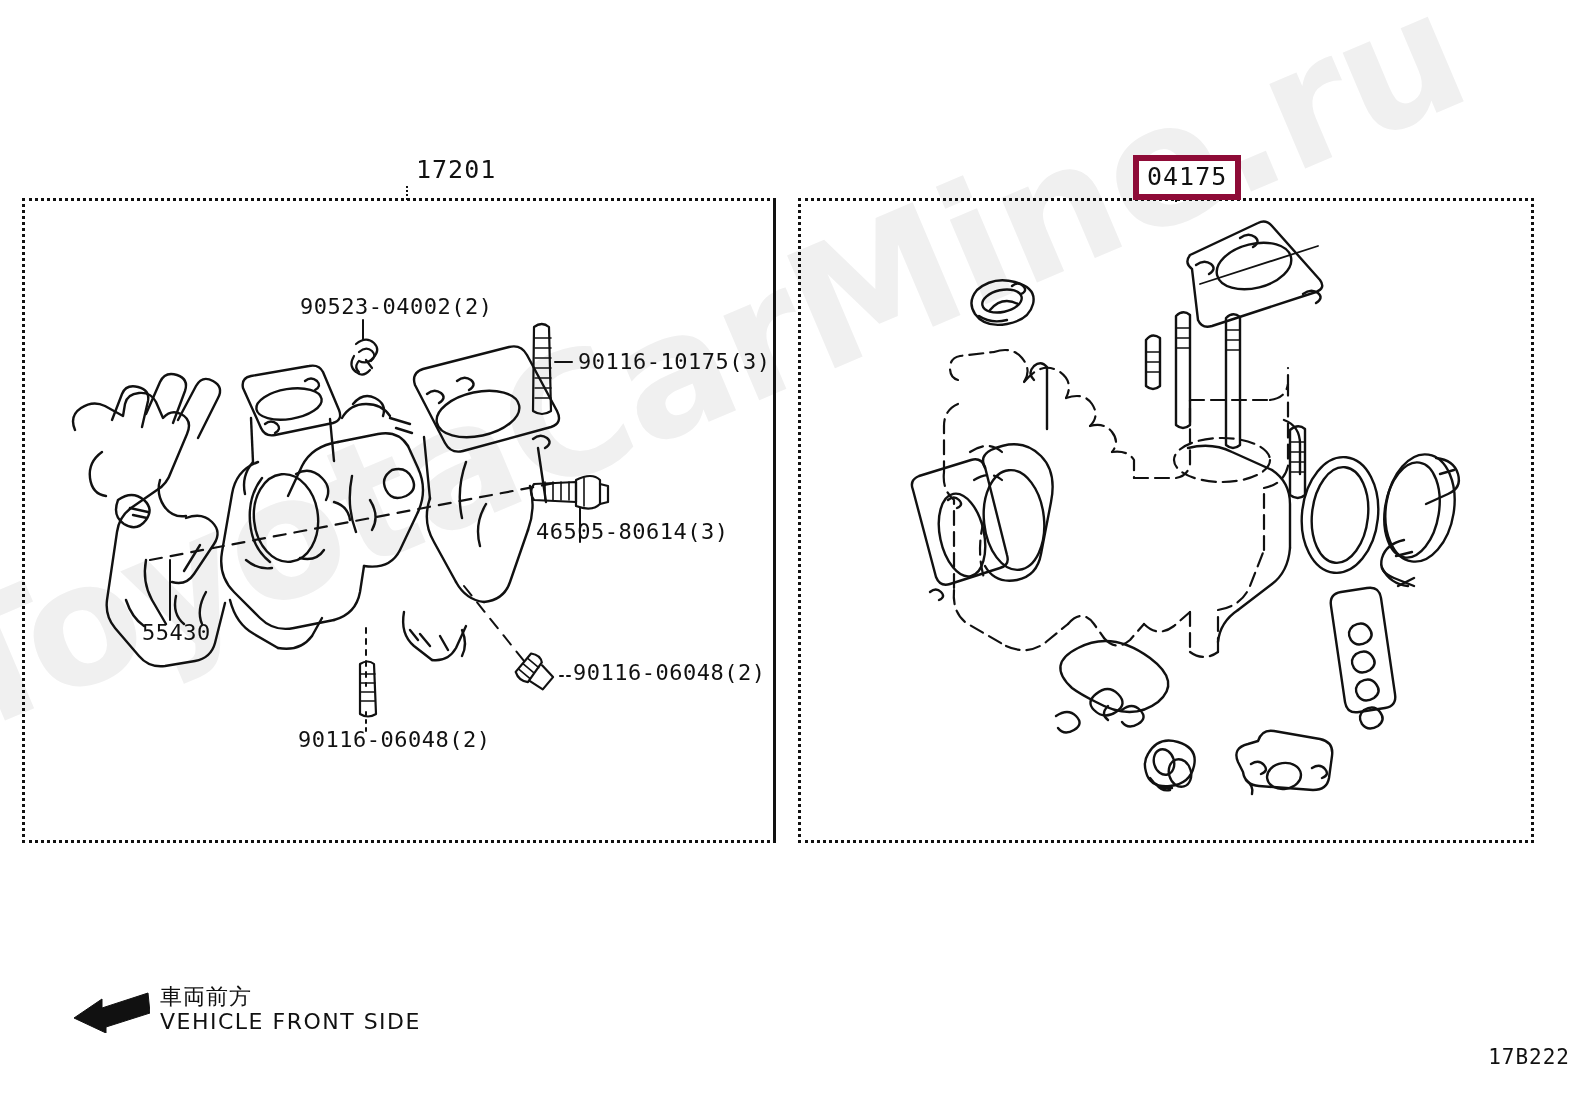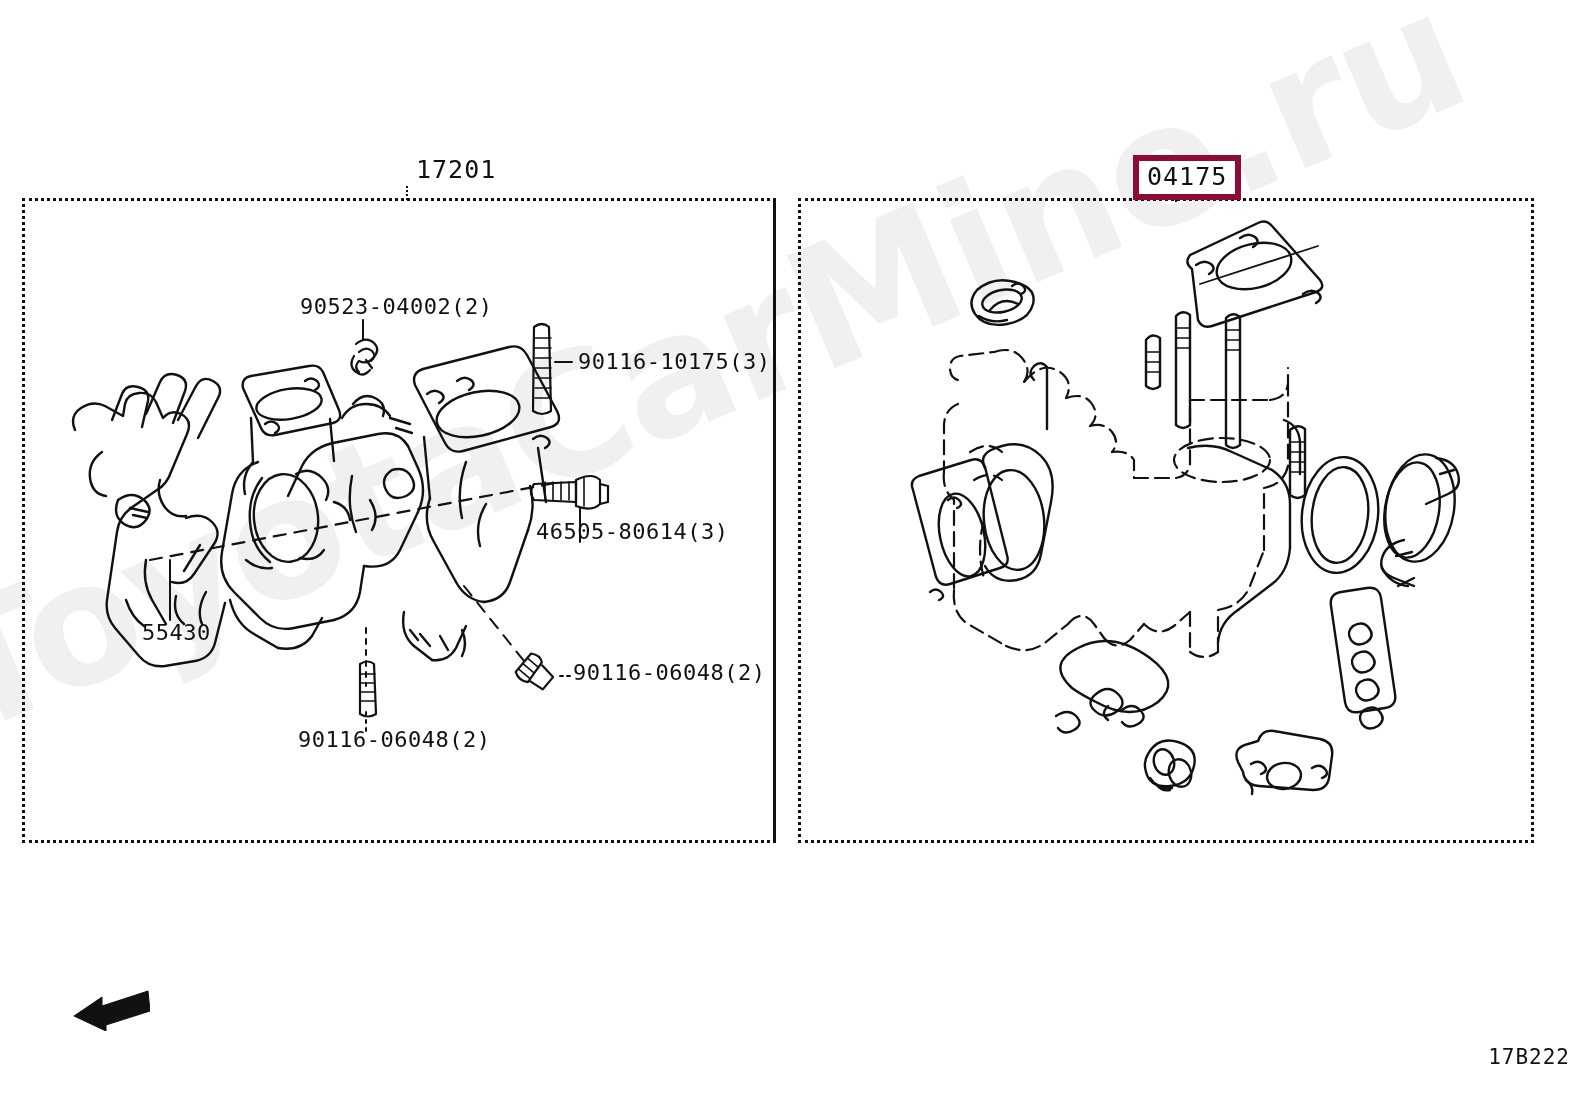--- a/index.html
+++ b/index.html
@@ -493,17 +493,21 @@
       </g>
     </g>
   </svg>
 
   <div id="front-side">
     <div class="arrow-wrap">
       <svg width="78" height="46" viewBox="0 0 78 46">
         <polygon points="2,31 30,12 30,21 76,6 78,26 34,40 34,46" fill="#111" stroke="#111" stroke-width="1"></polygon>
       </svg>
     </div>
+    <div class="fs-labels">
+      <span class="fs-jp">車両前方</span>
+      <span class="fs-en">VEHICLE FRONT SIDE</span>
+    </div>
   </div>
 
   <div id="diagram-code">17B222</div>
 
 </div>
 
 </body></html>

